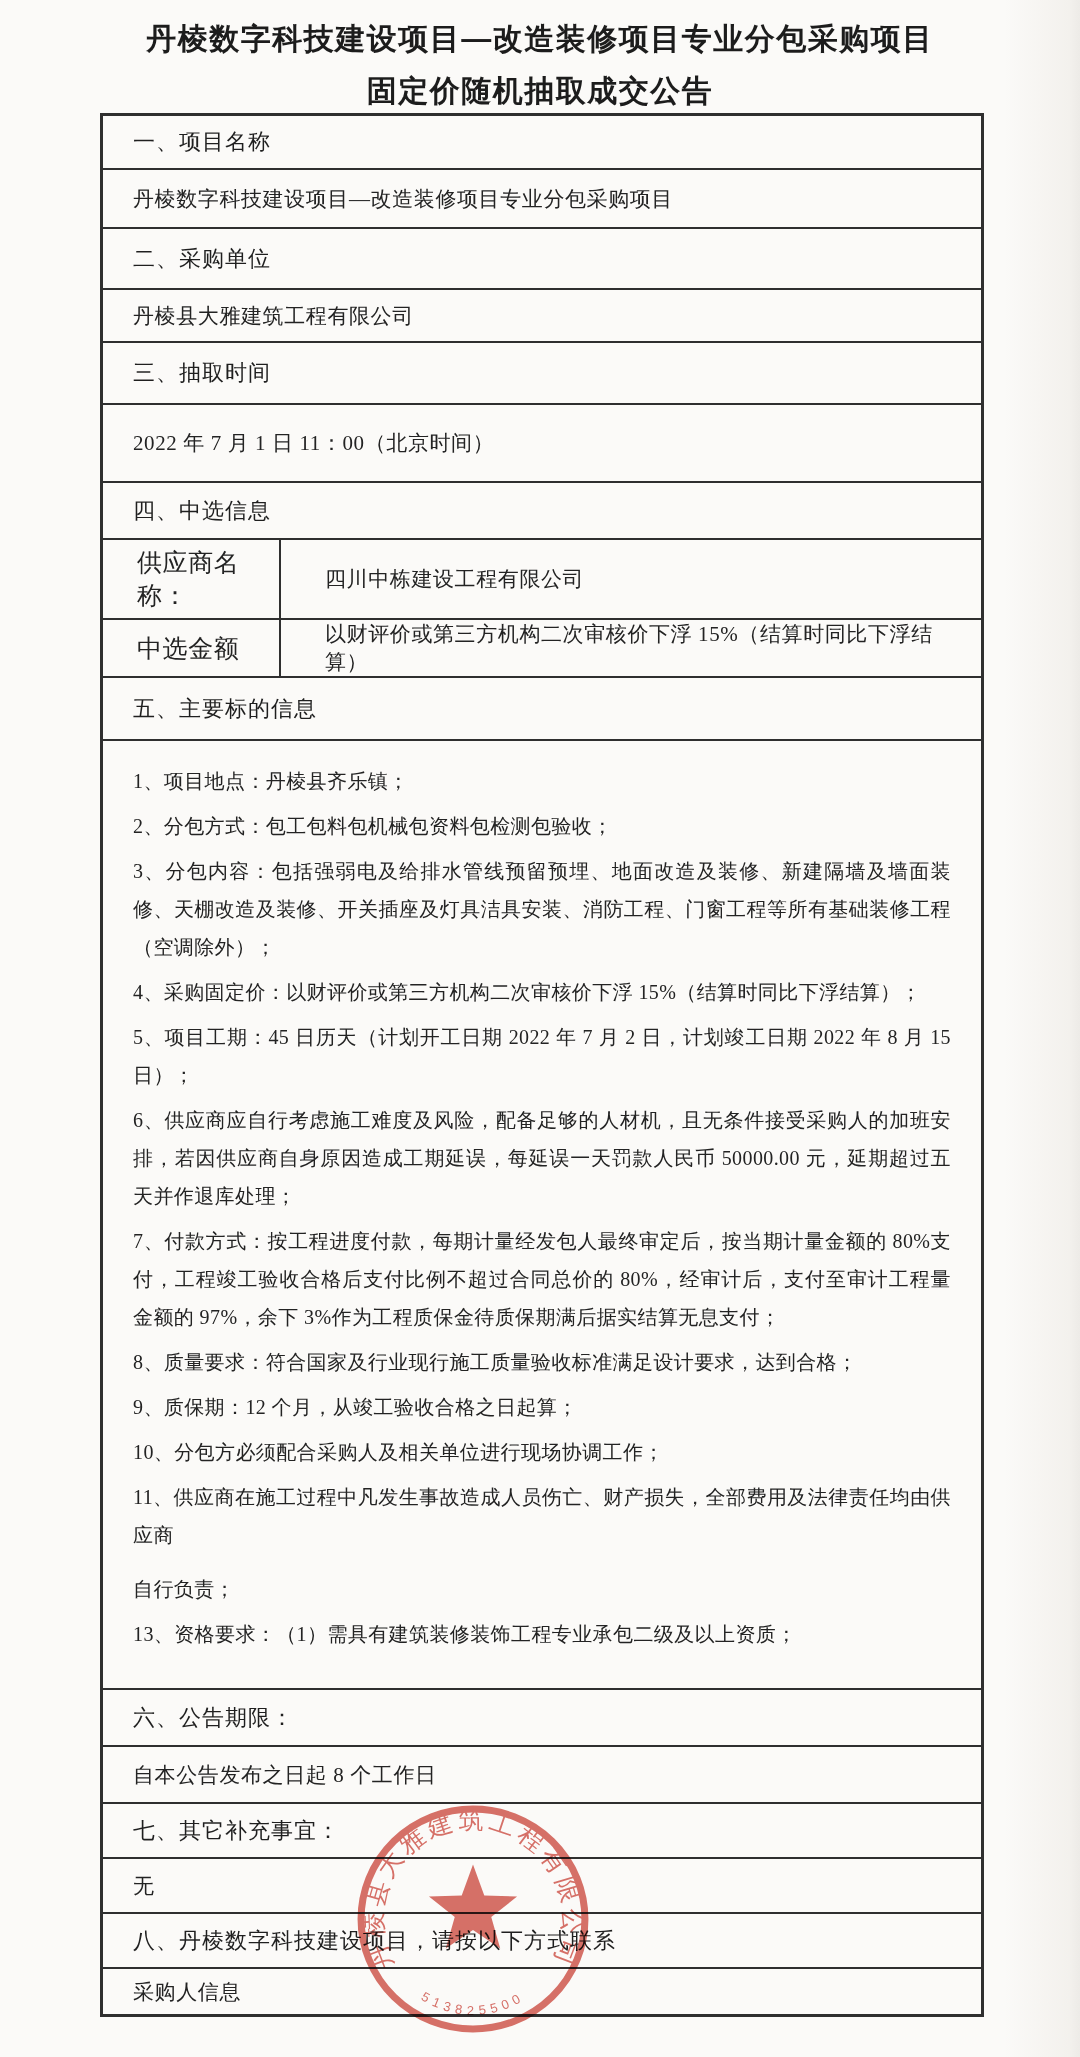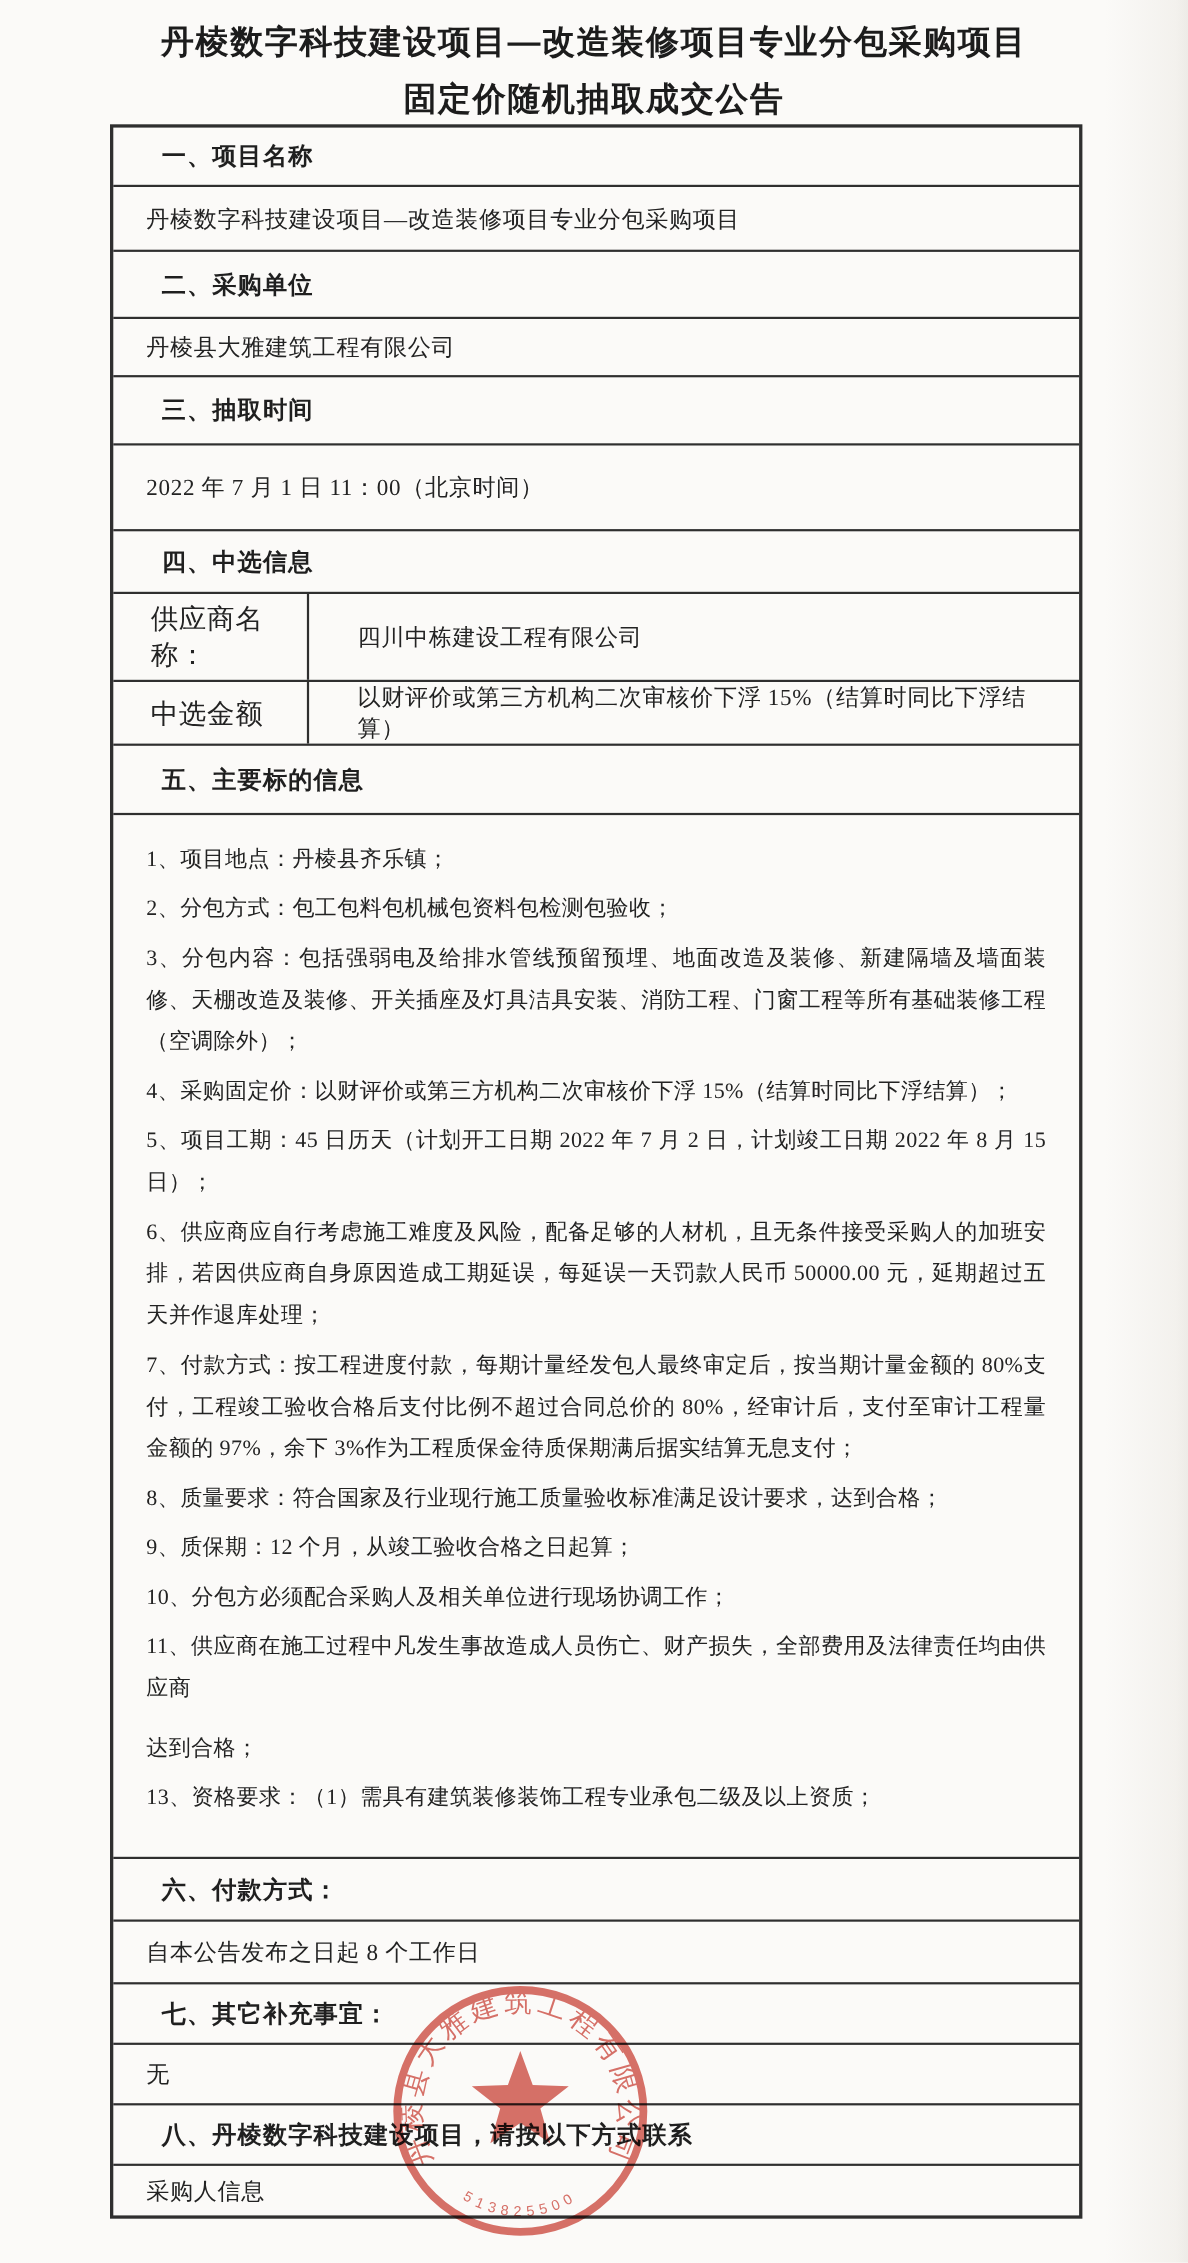--- a/index.html
+++ b/index.html
@@ -24,22 +24,22 @@
   .tbl{
     position:absolute;left:100px;top:113px;width:884px;
     border:3px solid #2f2f2f;background:transparent;box-sizing:border-box;
   }
   .row{
     border-top:2px solid #2f2f2f;
     display:flex;align-items:center;box-sizing:border-box;
   }
   .row:first-child{border-top:none;}
   .hdr{
-    font-family:"Liberation Sans",sans-serif;font-weight:700;
-    font-size:22px;letter-spacing:1px;padding-left:44px;color:#1f1f1f;
+    font-family:"Liberation Sans",sans-serif;font-weight:400;
+    font-size:22px;letter-spacing:1px;padding-left:30px;color:#1f1f1f;
   }
   .val{font-size:21px;letter-spacing:.6px;padding-left:30px;}
   .two{padding:0;align-items:stretch;}
   .two .cell-label{
     flex:0 0 178px;width:178px;box-sizing:border-box;
     border-right:2px solid #2f2f2f;
     display:flex;align-items:center;padding-left:34px;
     font-size:25px;letter-spacing:.6px;
   }
   .two .cell-value{
@@ -96,25 +96,25 @@
       <p>2、分包方式：包工包料包机械包资料包检测包验收；</p>
       <p>3、分包内容：包括强弱电及给排水管线预留预埋、地面改造及装修、新建隔墙及墙面装修、天棚改造及装修、开关插座及灯具洁具安装、消防工程、门窗工程等所有基础装修工程（空调除外）；</p>
       <p>4、采购固定价：以财评价或第三方机构二次审核价下浮 15%（结算时同比下浮结算）；</p>
       <p>5、项目工期：45 日历天（计划开工日期 2022 年 7 月 2 日，计划竣工日期 2022 年 8 月 15 日）；</p>
       <p>6、供应商应自行考虑施工难度及风险，配备足够的人材机，且无条件接受采购人的加班安排，若因供应商自身原因造成工期延误，每延误一天罚款人民币 50000.00 元，延期超过五天并作退库处理；</p>
       <p>7、付款方式：按工程进度付款，每期计量经发包人最终审定后，按当期计量金额的 80%支付，工程竣工验收合格后支付比例不超过合同总价的 80%，经审计后，支付至审计工程量金额的 97%，余下 3%作为工程质保金待质保期满后据实结算无息支付；</p>
       <p>8、质量要求：符合国家及行业现行施工质量验收标准满足设计要求，达到合格；</p>
       <p>9、质保期：12 个月，从竣工验收合格之日起算；</p>
       <p>10、分包方必须配合采购人及相关单位进行现场协调工作；</p>
       <p>11、供应商在施工过程中凡发生事故造成人员伤亡、财产损失，全部费用及法律责任均由供应商</p>
-      <p class="cont">达到合格；</p>
+      <p class="cont">自行负责；</p>
       <p>13、资格要求：（1）需具有建筑装修装饰工程专业承包二级及以上资质；</p>
     </div>
 
-    <div class="row hdr" style="min-height:57px">六、付款方式：</div>
+    <div class="row hdr" style="min-height:57px">六、公告期限：</div>
     <div class="row val" style="min-height:57px">自本公告发布之日起 8 个工作日</div>
 
     <div class="row hdr" style="min-height:55px">七、其它补充事宜：</div>
     <div class="row val" style="min-height:55px">无</div>
 
     <div class="row hdr" style="min-height:55px">八、丹棱数字科技建设项目，请按以下方式联系</div>
     <div class="row val" style="min-height:47px">采购人信息</div>
 
   </div>
 

